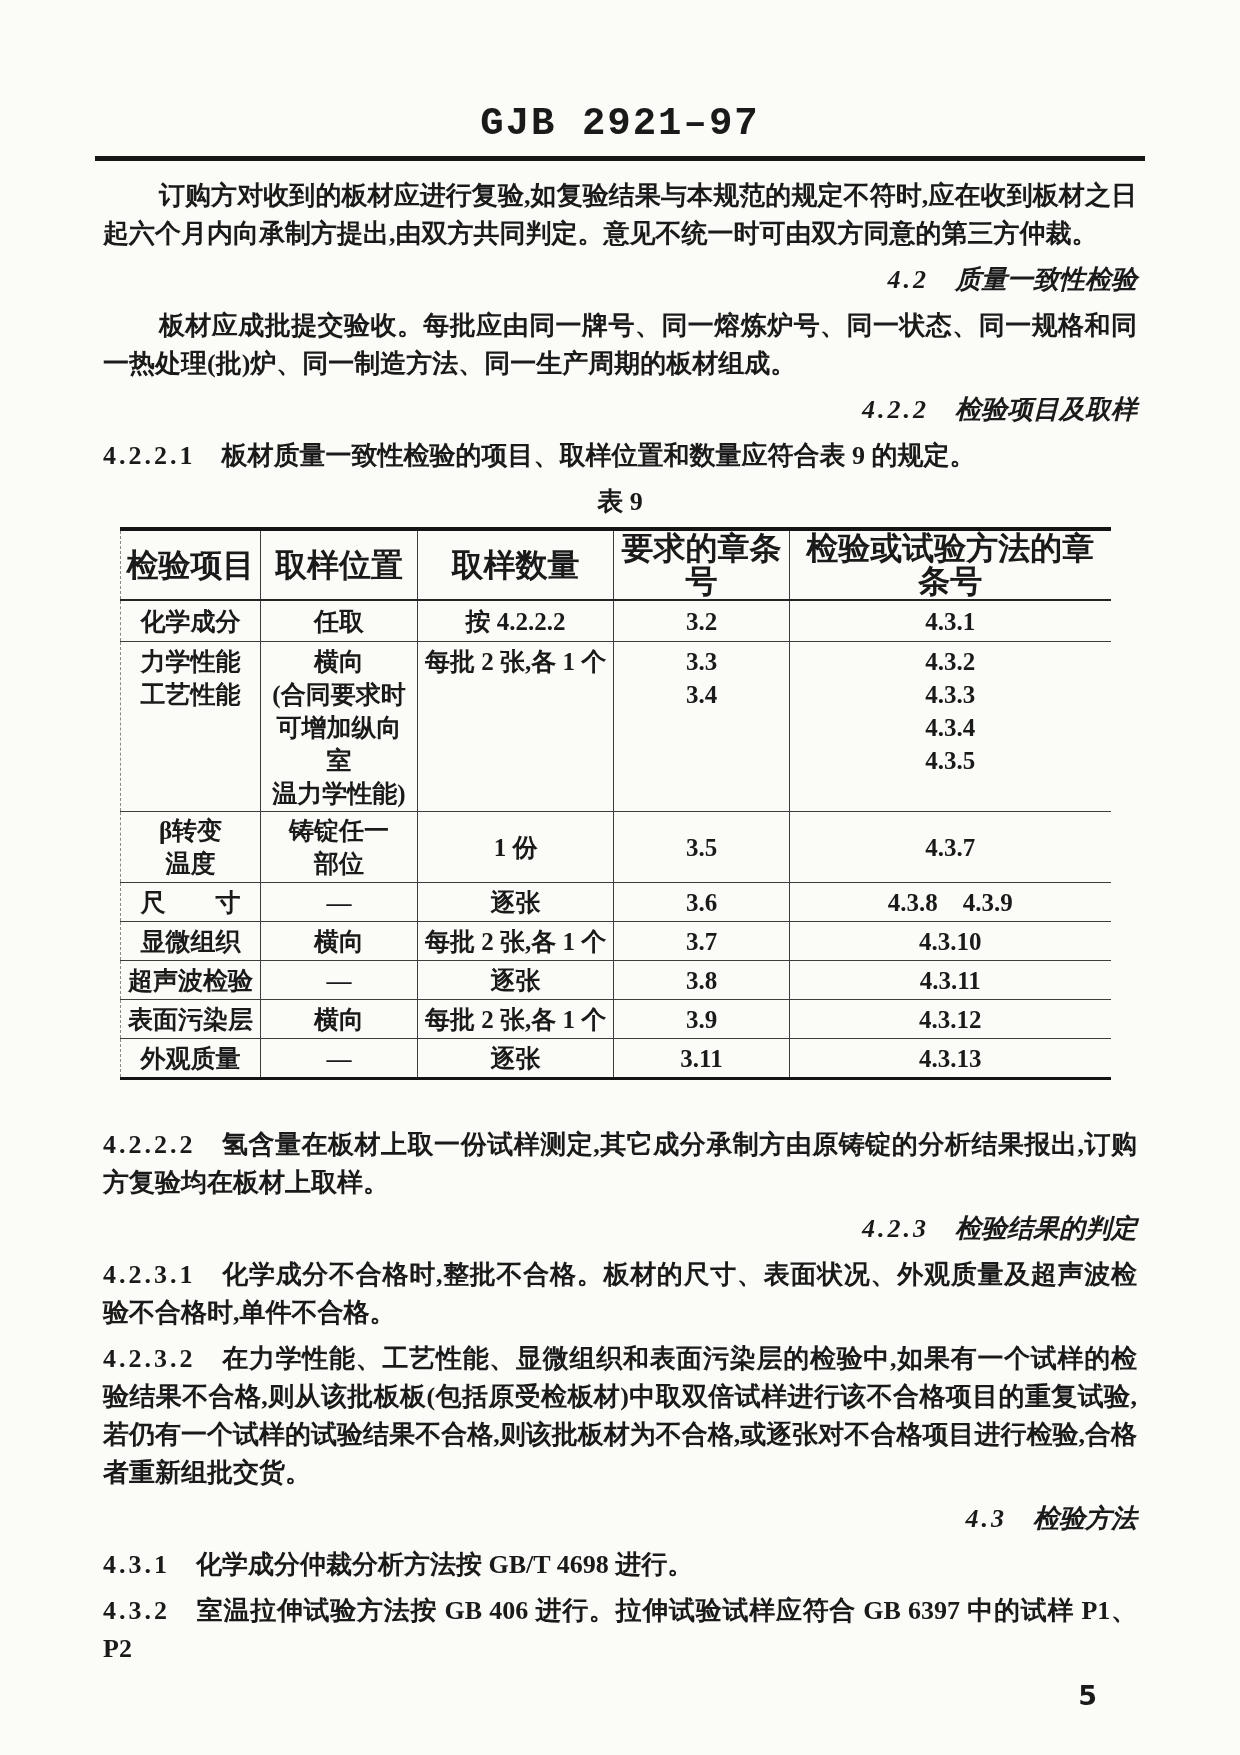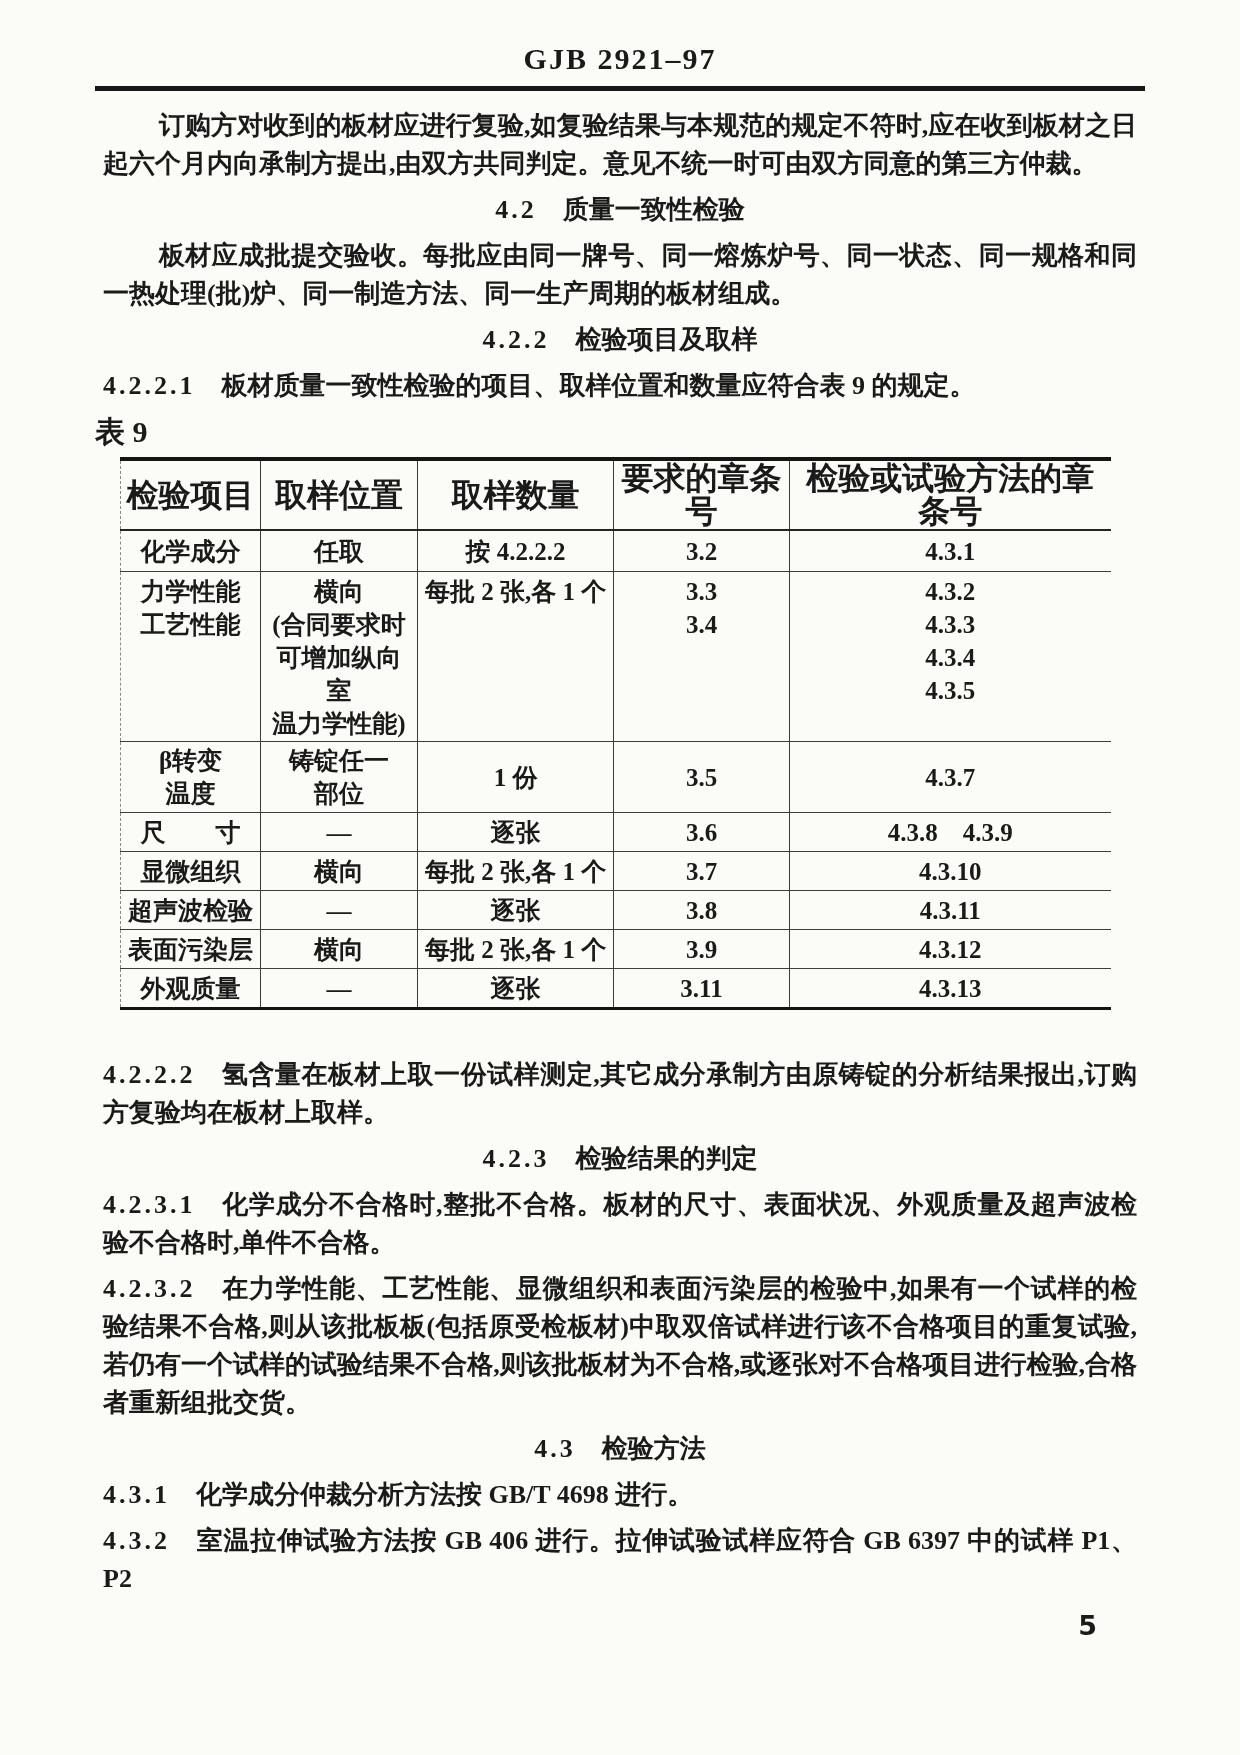--- a/index.html
+++ b/index.html
@@ -9,38 +9,38 @@
     width:1240px; height:1755px;
     box-sizing:border-box;
     padding:0 95px;
     background:#fbfbf8;
     color:#1a1a1a;
     font-family:"Liberation Serif","DejaVu Serif",serif;
     font-weight:bold;
     overflow:hidden;
   }
   .header-code {
-    padding-top:42px;
+    padding-top:102px;
     text-align:center;
-    font-family:Liberation Serif, serif;
-    font-size:30px;
+    font-family:Liberation Mono, monospace;
+    font-size:39px;
     letter-spacing:2px;
   }
   .rule { height:5px; background:#171717; margin-top:10px; }
   p { margin:8px; }
   .text, .clause, .heading {
     font-size:26px;
     line-height:38px;
     text-align:justify;
   }
   .indent { text-indent:2.15em; }
   .p1 { margin-top:16px; }
   .num { letter-spacing:3px; margin-right:26px; white-space:nowrap; }
-  .heading { text-align:center; }
-  .caption { font-size:30px; margin-top:2px; line-height:38px; }
+  .heading { text-align:right;font-style:italic; }
+  .caption { text-align:center; font-size:26px; margin-top:2px; line-height:38px; }
   table.t9 {
     margin:6px 0 0 25px;
     width:990px;
     border-collapse:collapse;
     table-layout:fixed;
     border-top:4px solid #141414;
     border-bottom:3px solid #141414;
     font-size:25px;
   }
   .t9 th, .t9 td {

